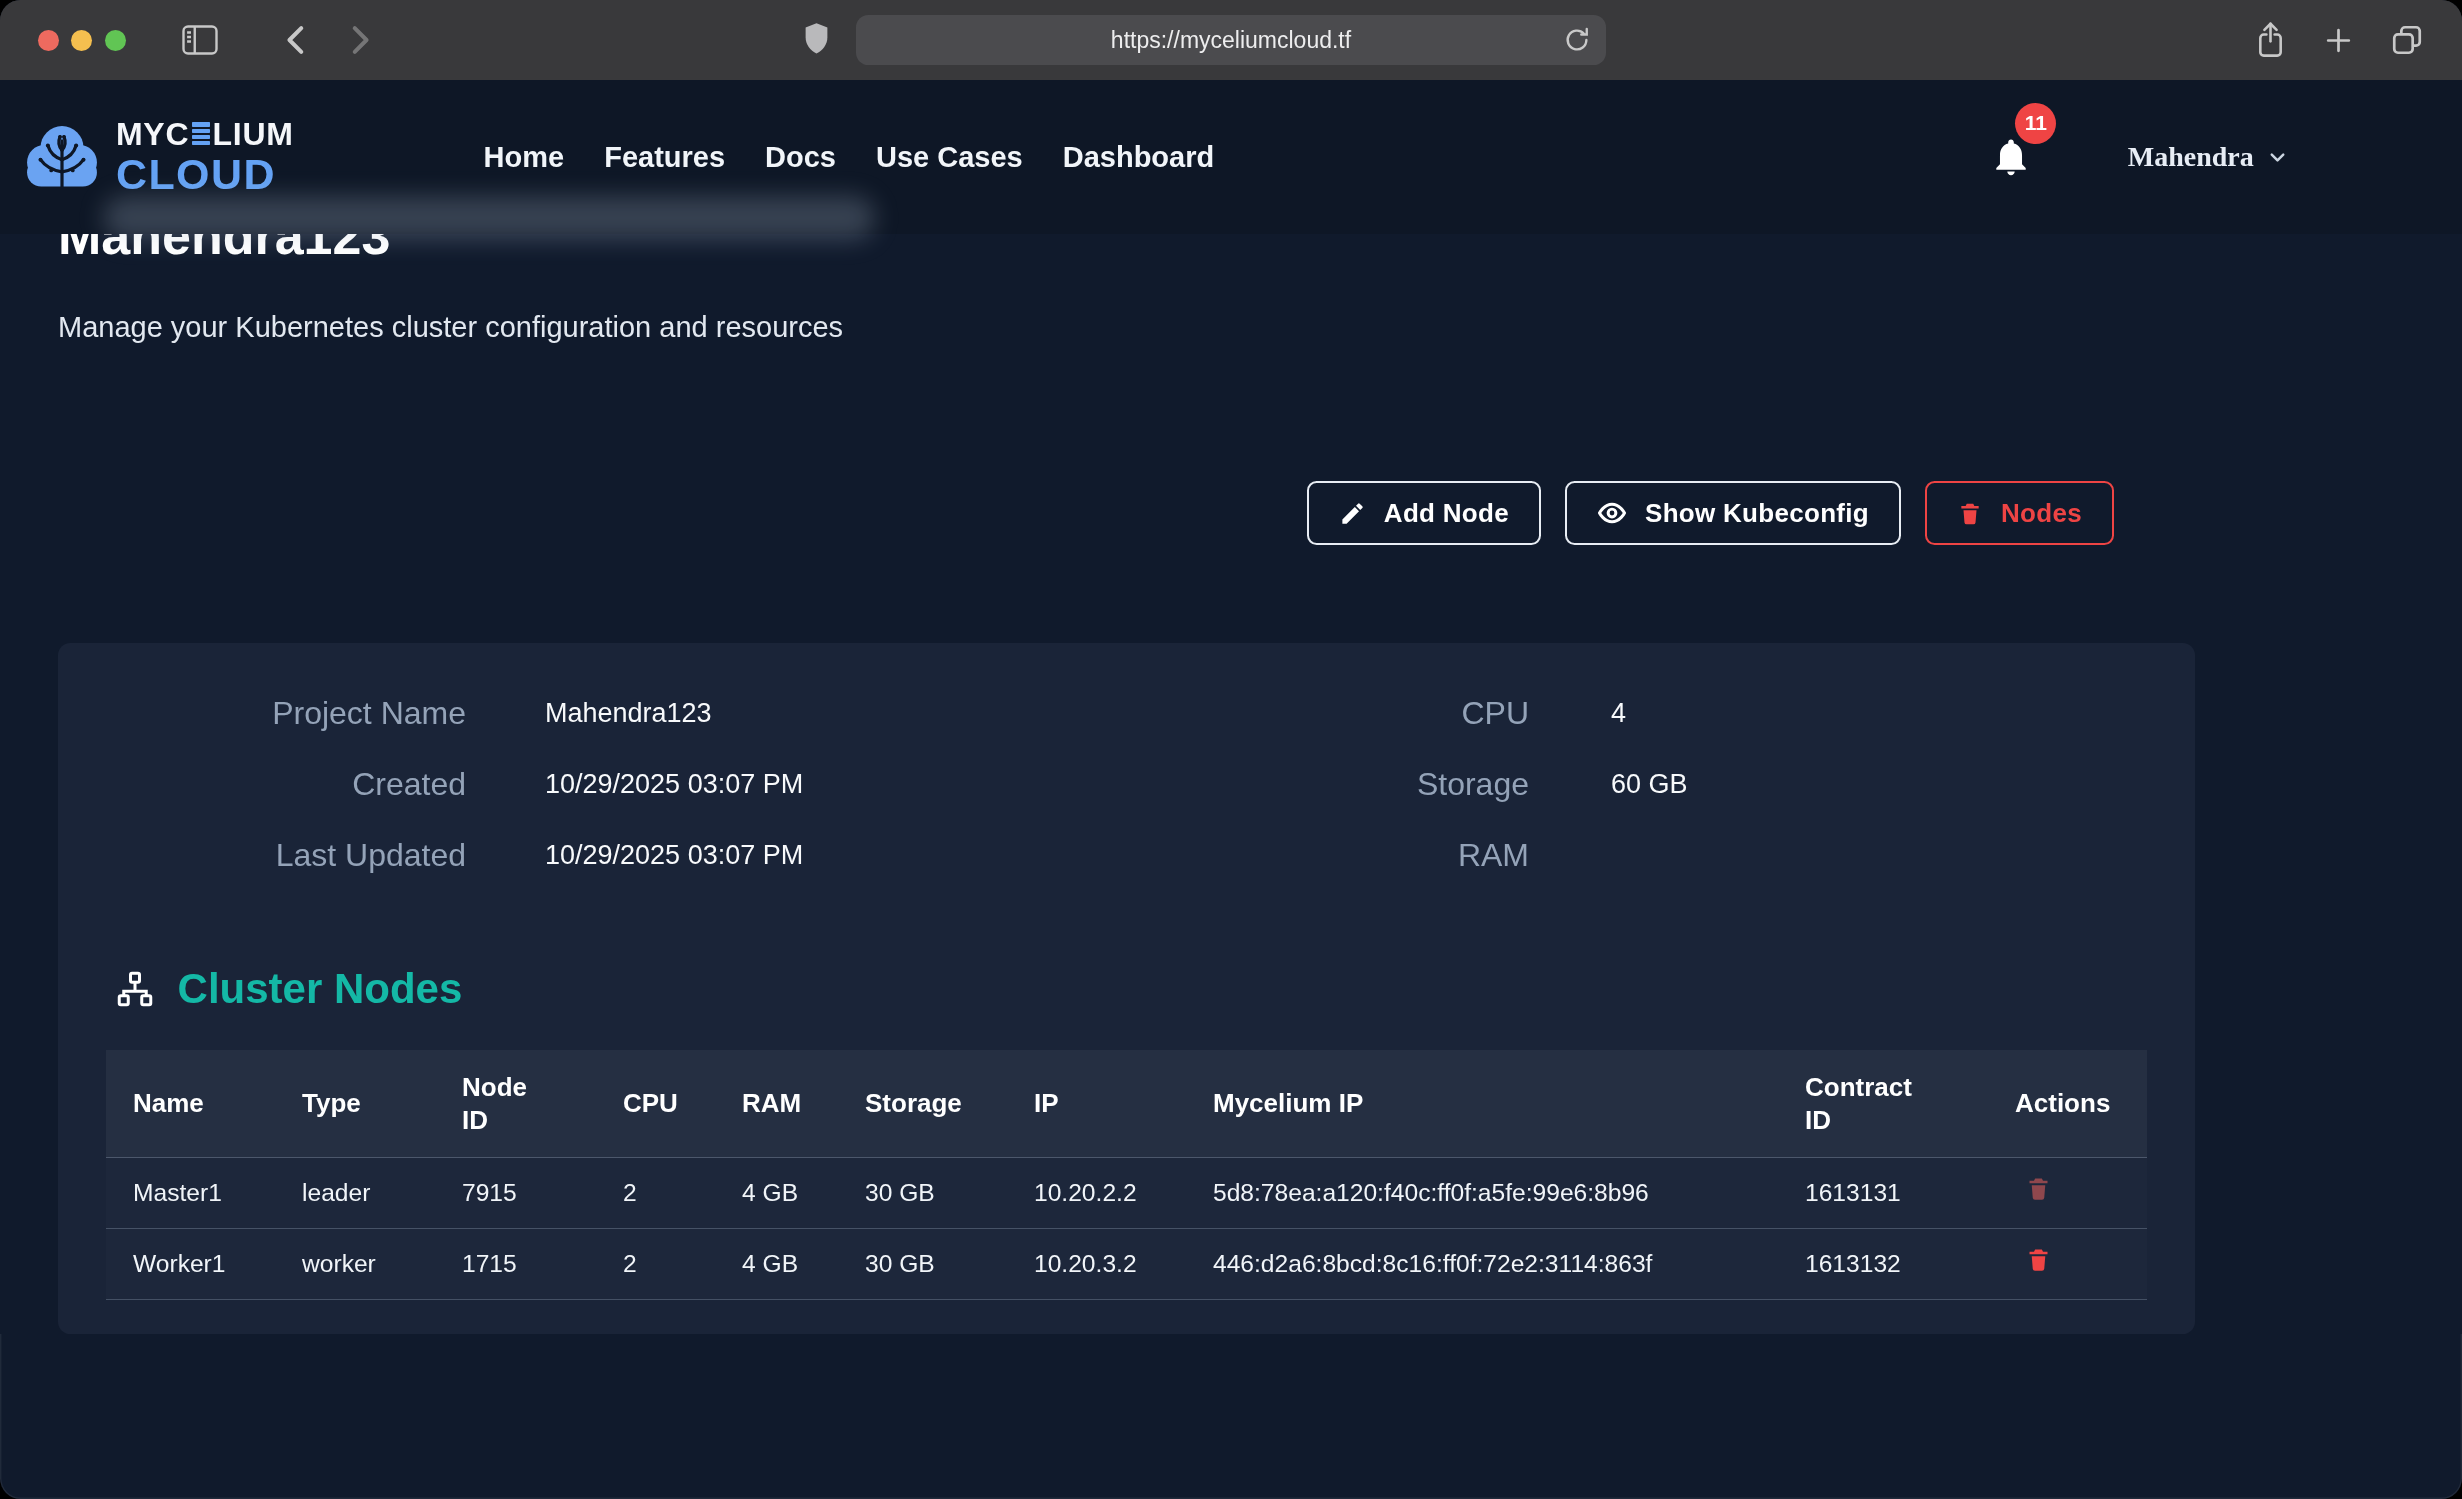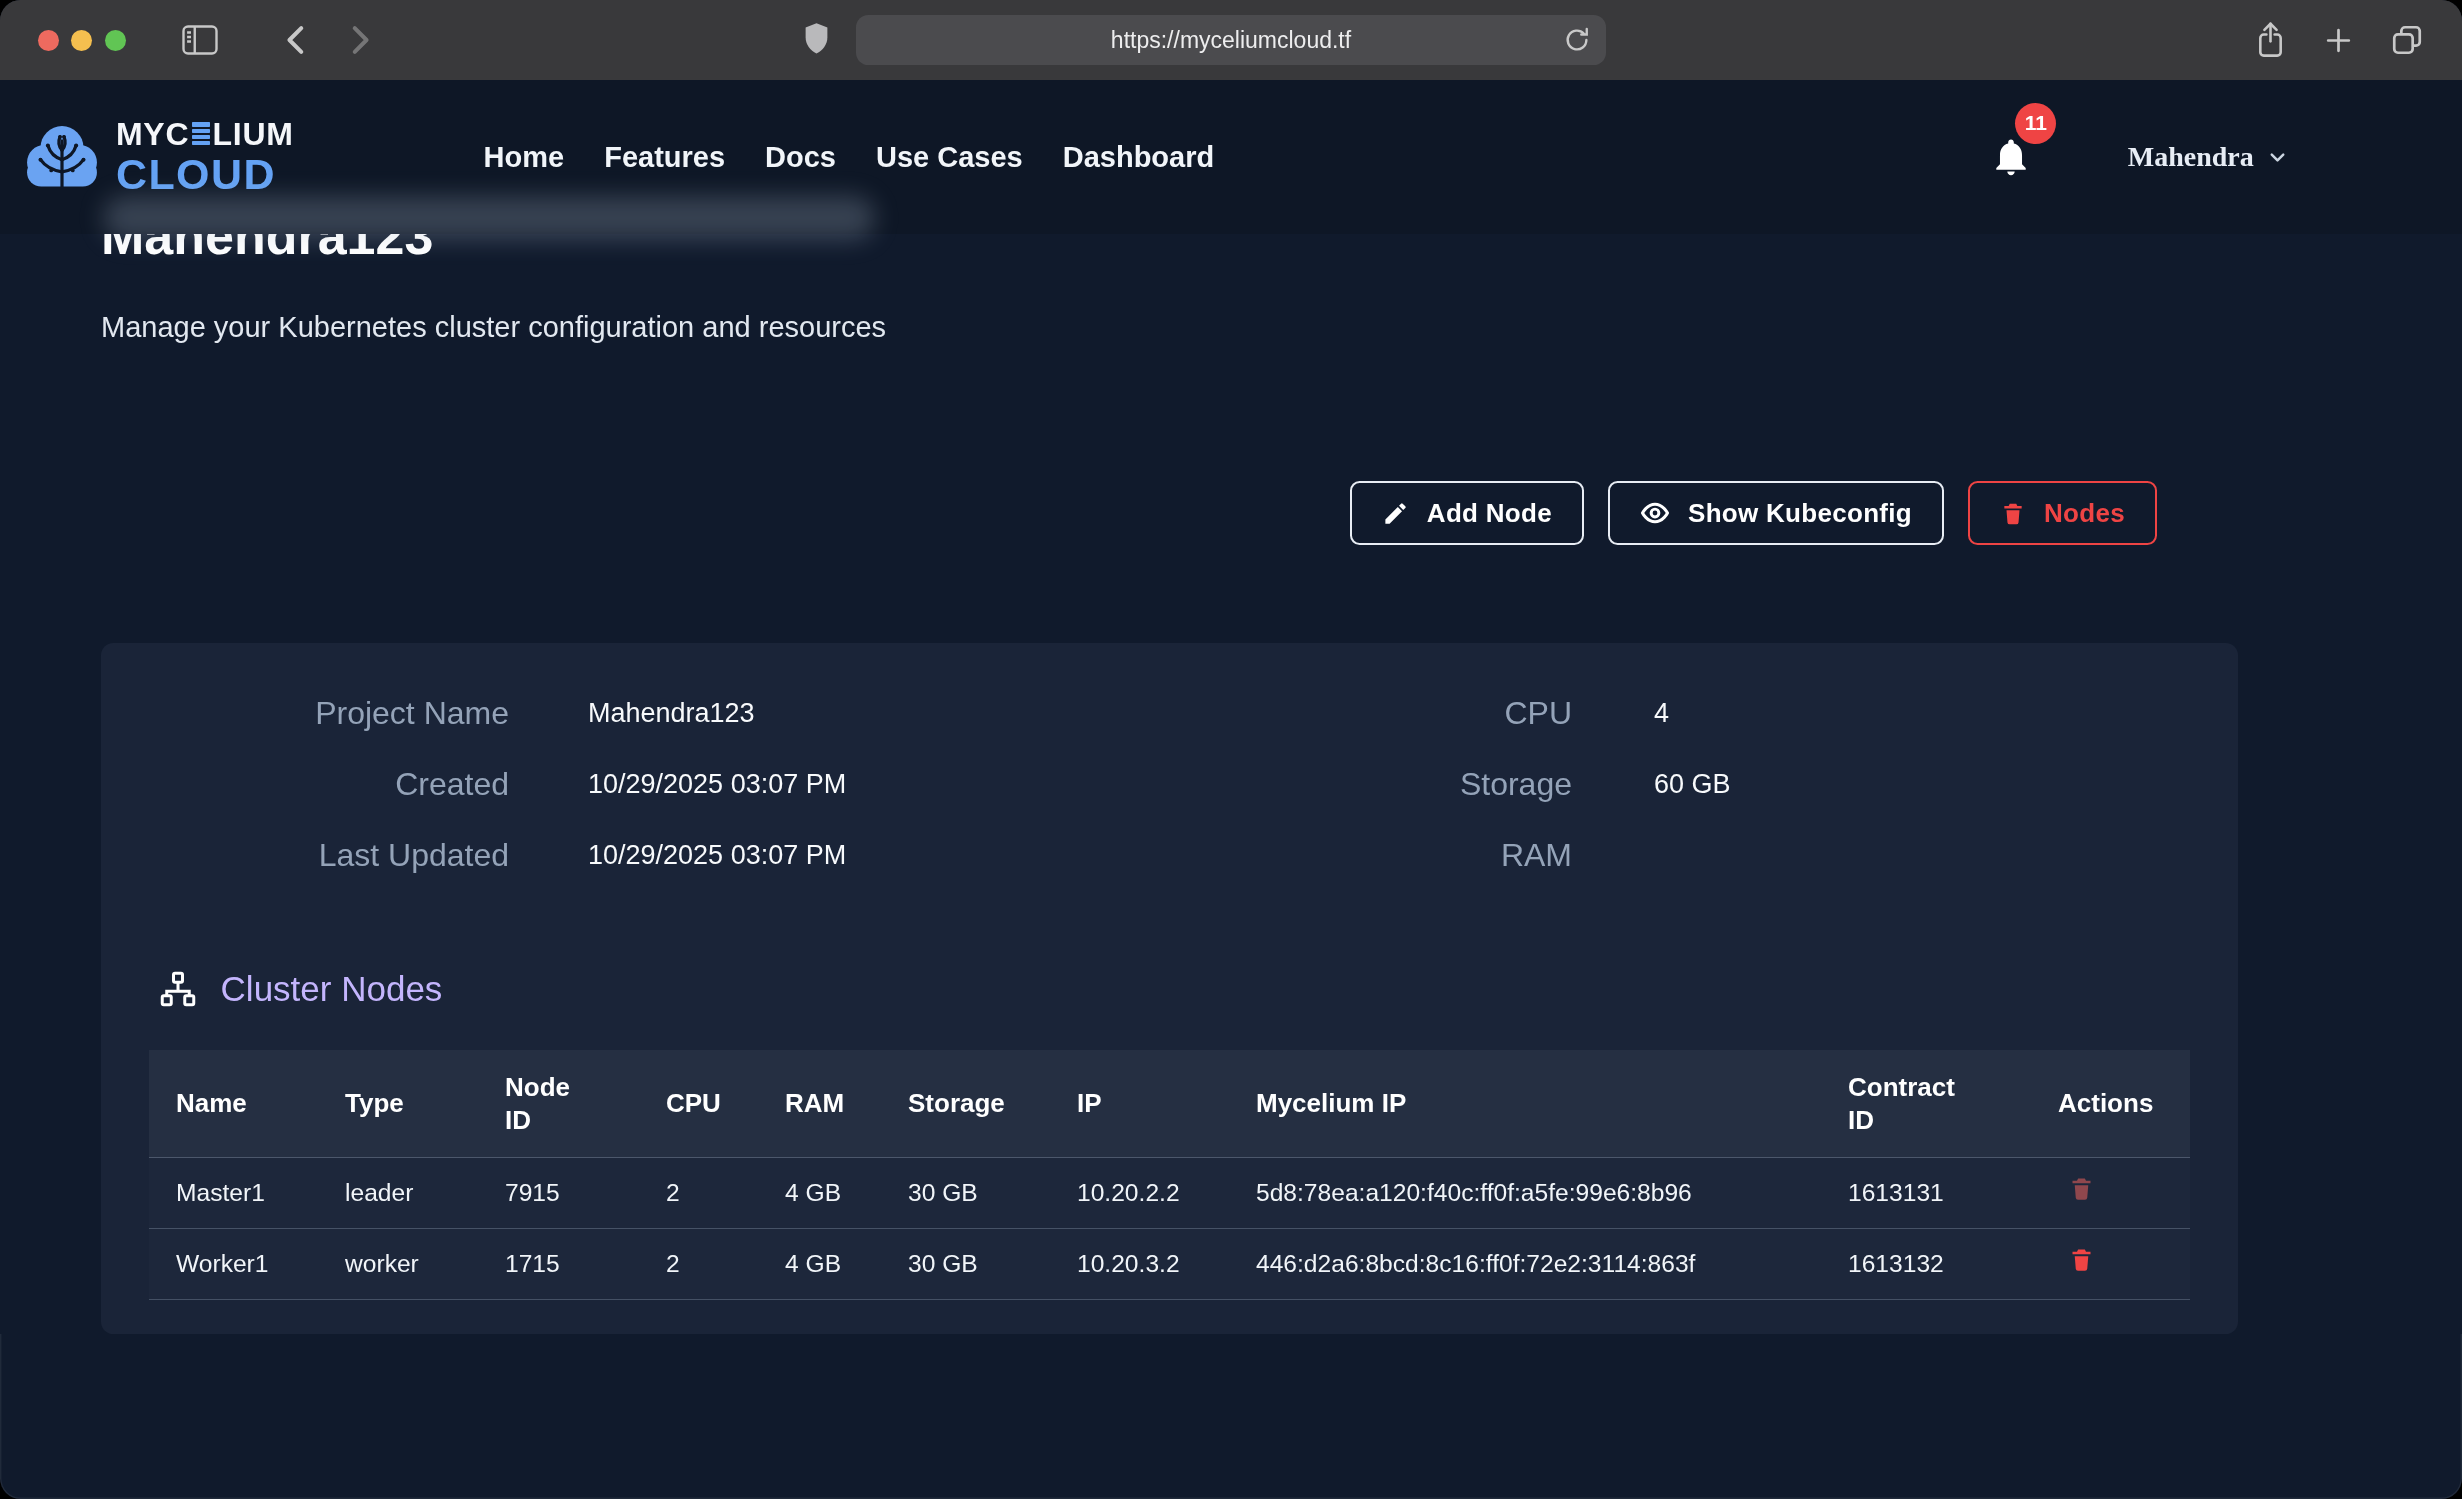--- a/index.html
+++ b/index.html
@@ -78,21 +78,21 @@
   .badge{
     position:absolute;top:-30px;right:-24.6px;min-width:41px;height:41px;border-radius:50%;
     background:var(--danger-red);color:#fff;font-size:21px;font-weight:700;
     display:flex;align-items:center;justify-content:center;
   }
   .user-menu{display:flex;align-items:center;gap:12.3px;background:none;border:none;cursor:pointer;padding:0;}
   .user-name{font-size:28px;font-weight:600;color:#e7edf5;font-family:Liberation Serif, serif;}
   .user-menu svg{color:#cbd5e1;}
 
   
-  .content{position:relative;padding:0 0 0 101px;background:#101a2c;}
+  .content{position:relative;padding:0 0 0 58px;background:#101a2c;}
   .title-clip{height:34px;overflow:hidden;}
   .page-title{
     margin:0;font-size:52px;line-height:59px;font-weight:700;color:#fff;
     transform:translateY(-27px);white-space:nowrap;
   }
   .subtitle{margin:40px 0 0 0;font-size:29px;line-height:38px;font-weight:400;color:#e2e8f0;}
 
   .actions{
     display:flex;justify-content:flex-end;align-items:center;gap:24px;
     width:2137px;margin-top:135px;padding-right:81px;
@@ -118,21 +118,21 @@
   .dlabel{
     text-align:right;font-size:32px;line-height:38px;color:var(--label-slate);
   }
   .dvalue{
     padding-left:79px;font-size:27px;line-height:38px;font-weight:500;color:#f8fafc;
   }
   .dcol.right .dvalue{padding-left:82px;}
 
   .section-head{display:flex;align-items:center;gap:24.6px;margin:96px 0 0 59px;}
   .section-head svg{color:#fff;flex:0 0 auto;}
-  .section-title{font-size:35px;font-weight:400;color:#c4b5fd;line-height:38px;}
+  .section-title{font-size:42px;font-weight:700;color:#14b8a6;line-height:38px;}
 
   table.nodes{
     border-collapse:collapse;table-layout:fixed;width:2041px;margin:42px 48px 0 48px;
   }
   thead tr{background:rgba(255,255,255,0.05);}
   th{
     text-align:left;font-size:26px;font-weight:600;color:#fff;
     padding:20.5px 6.8px 20.5px 27px;line-height:33px;vertical-align:middle;
   }
   th span{display:inline-block;}

